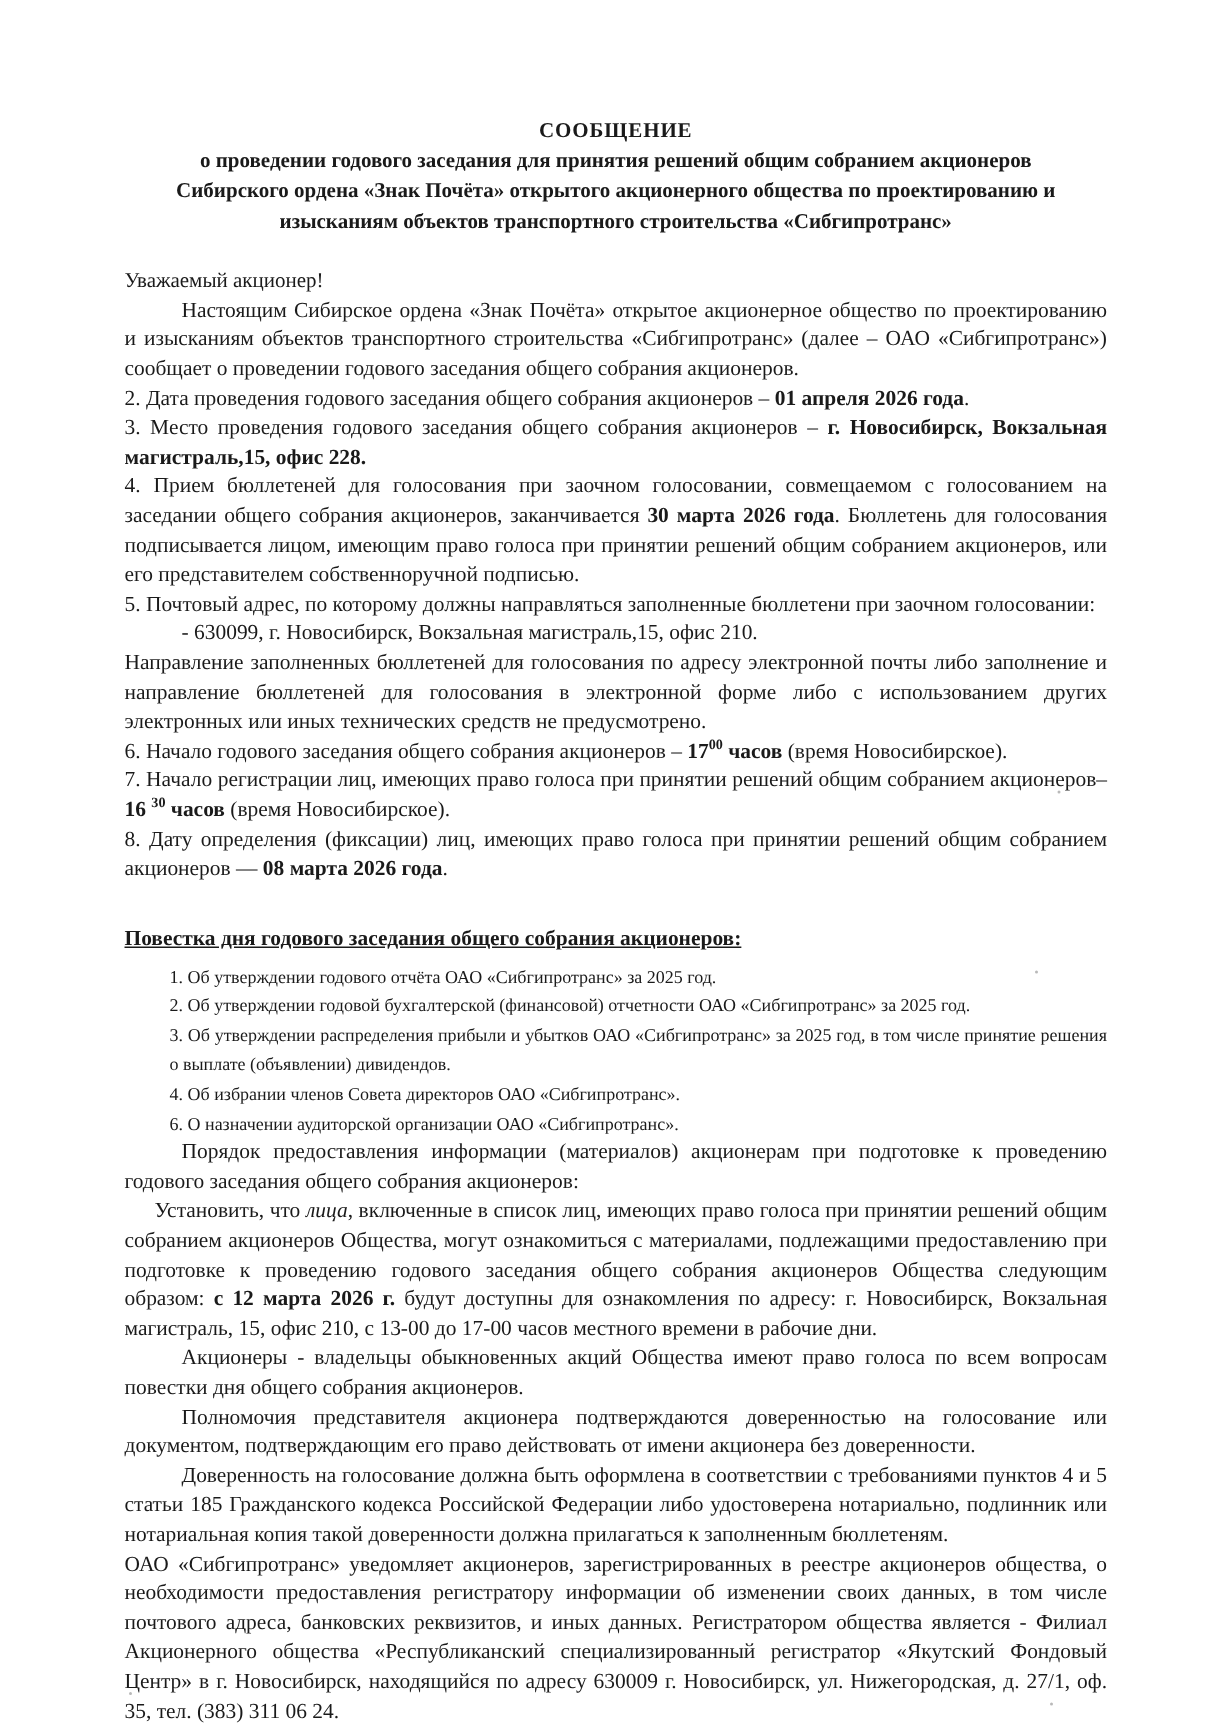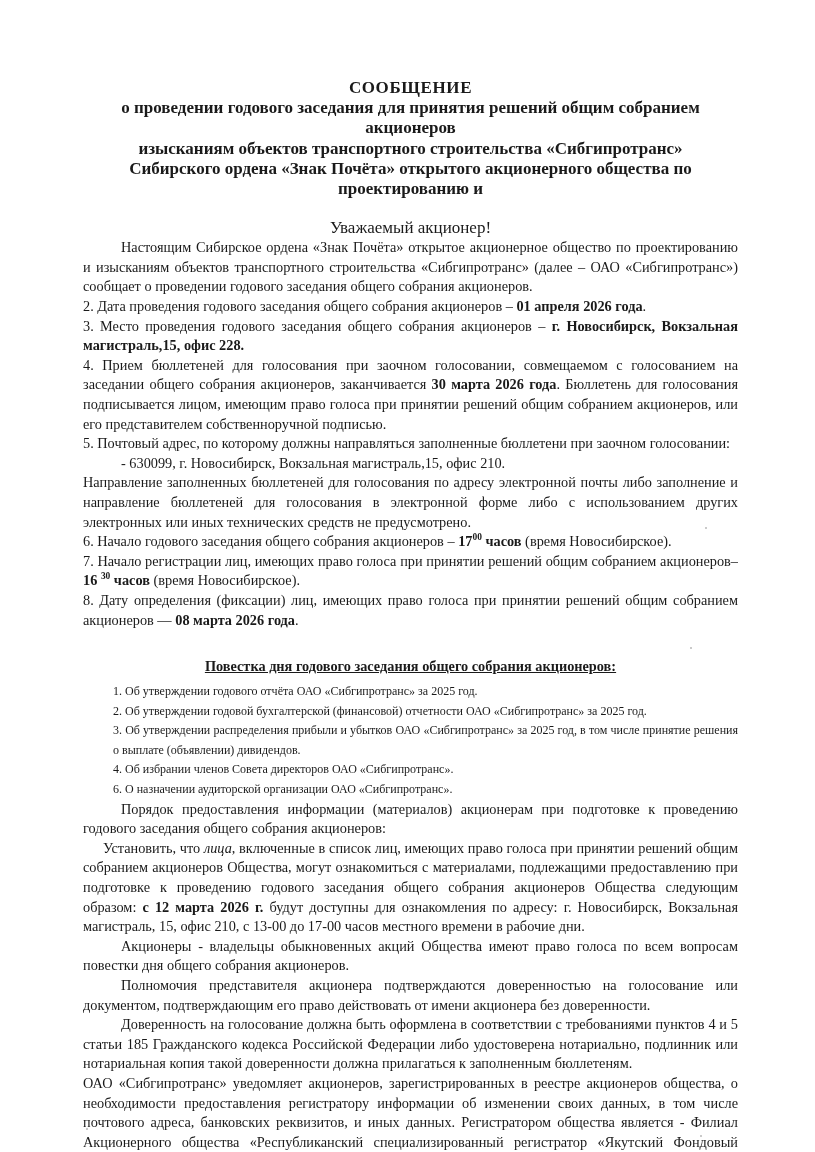--- a/index.html
+++ b/index.html
@@ -25,50 +25,48 @@
     position: absolute;
     left: 83px;
     top: 0;
     width: 655px;
     padding-top: 78px;
     box-sizing: content-box;
   }
   .title-block {
     text-align: center;
     font-weight: bold;
-    font-size: 17px;
+    font-size: 14px;
     line-height: 20.2px;
   }
   .title-main {
     letter-spacing: 0.6px;
   }
   .title-line {
     display: block;
   }
   .salutation {
-    text-align: center;
-    font-size: 17px;
+    font-size: 14px;
     line-height: 20px;
     margin-top: 19px;
   }
   p.body-par {
     font-size: 14.3px;
     line-height: 19.6px;
     margin: 0;
     text-align: justify;
     text-justify: inter-word;
   }
   .gap-s { margin-top: 18px; }
   .gap-m { margin-top: 22px; }
   .indent { text-indent: 38px; }
   .indent-small { text-indent: 20px; }
   b, .b { font-weight: bold; }
   i, .i { }
   .agenda-head {
-    text-align: center;
     font-weight: bold;
     font-size: 14.3px;
     line-height: 20px;
     text-decoration: underline;
     margin-top: 26px;
   }
   .agenda-list {
     margin: 6px 0 0 0;
     padding: 0;
     list-style: none;
@@ -98,22 +96,22 @@
 </head>
 <body>
 
 <div class="page">
 
   <div class="sheet">
 
     <div class="title-block">
       <span class="title-line title-main">СООБЩЕНИЕ</span>
       <span class="title-line">о проведении годового заседания для принятия решений общим собранием акционеров</span>
+      <span class="title-line">Сибирского ордена «Знак Почёта» открытого акционерного общества по проектированию и</span>
       <span class="title-line">изысканиям объектов транспортного строительства «Сибгипротранс»</span>
-      <span class="title-line">Сибирского ордена «Знак Почёта» открытого акционерного общества по проектированию и</span>
     </div>
 
     <div class="salutation">Уважаемый акционер!</div>
 
     <p class="body-par indent gap-m">Настоящим Сибирское ордена «Знак Почёта» открытое акционерное общество по проектированию и изысканиям объектов транспортного строительства «Сибгипротранс» (далее – ОАО «Сибгипротранс») сообщает о проведении годового заседания общего собрания акционеров.</p>
 
 
     <p class="body-par"><span>2. Дата проведения годового заседания общего собрания акционеров – </span><b>01 апреля 2026 года</b><span>.</span></p>
 
     <p class="body-par"><span>3. Место проведения годового заседания общего собрания акционеров – </span><b>г. Новосибирск, Вокзальная магистраль,15, офис 228.</b></p>

